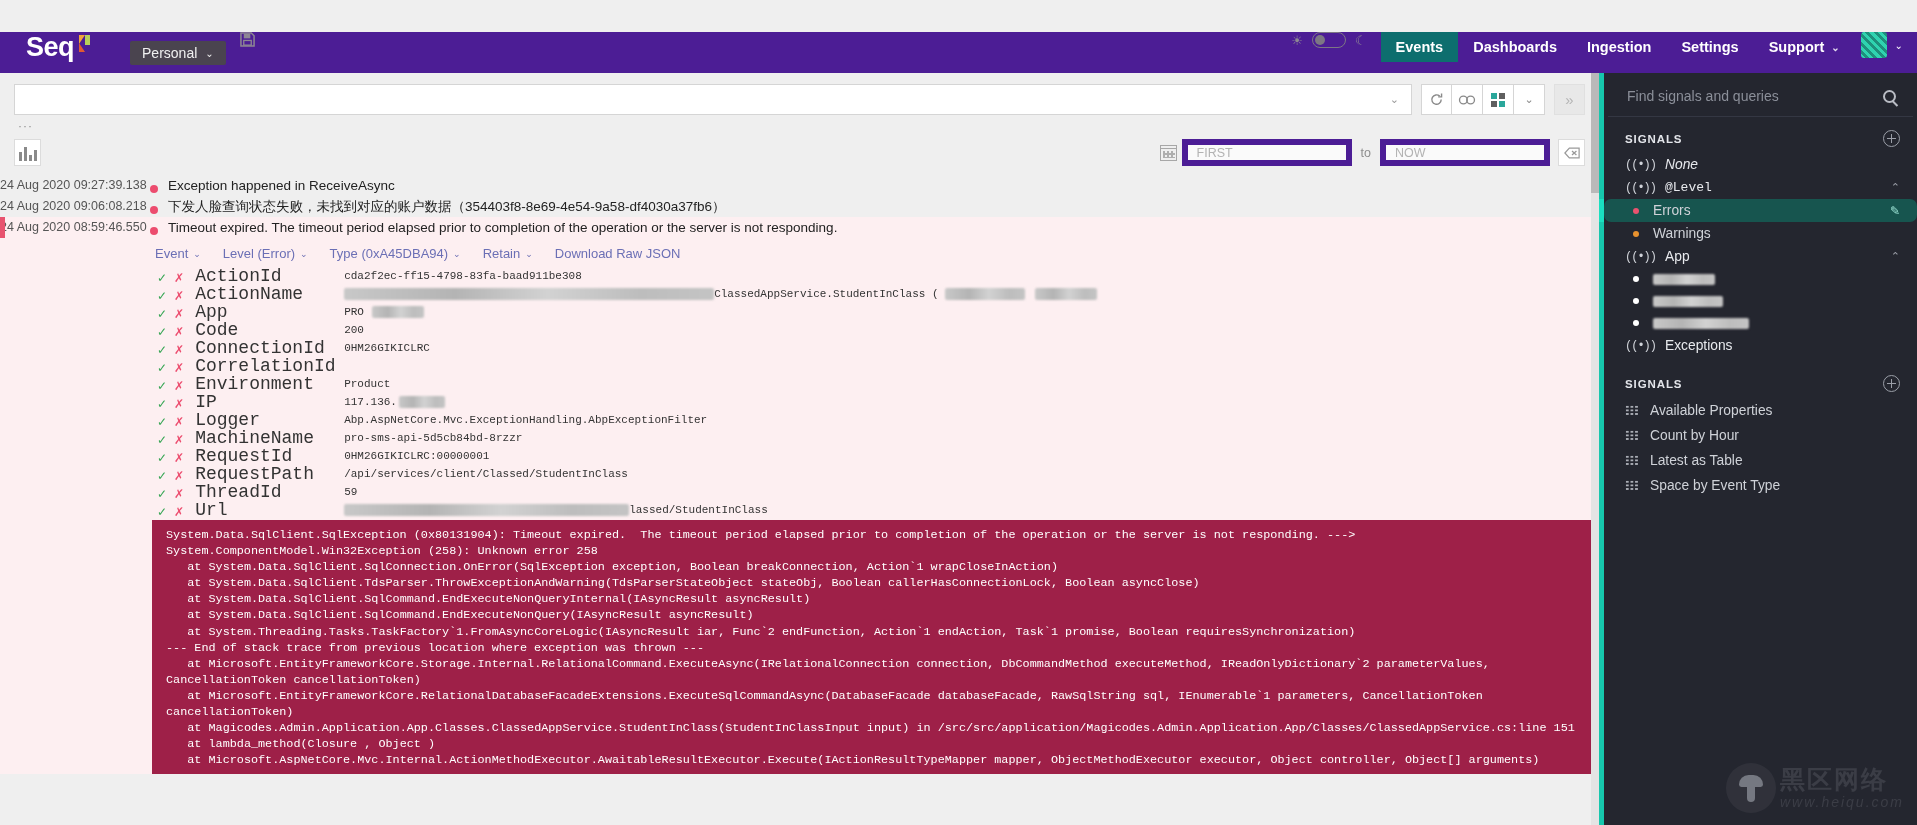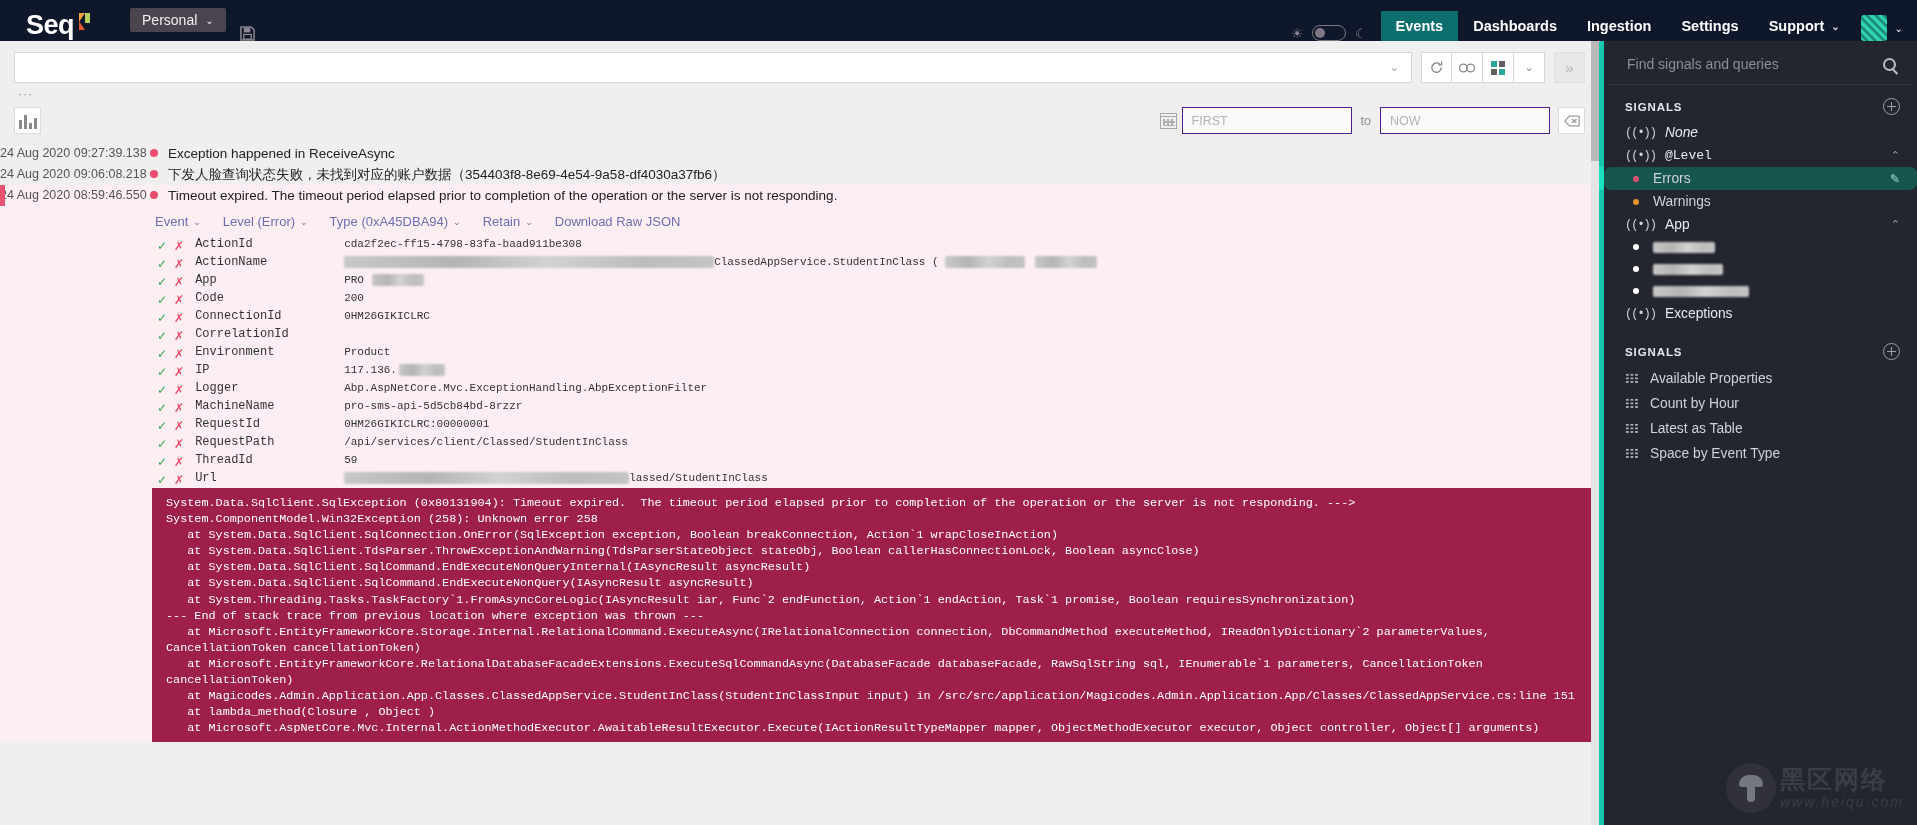--- a/index.html
+++ b/index.html
@@ -8,23 +8,24 @@
     width: 1917px; height: 825px;
     overflow: hidden;
     background: #efefef;
     font-family: "Liberation Sans", sans-serif;
   }
   .app { position: relative; width: 1917px; height: 825px; display: flex; flex-direction: column; }
 
   
   .topnav {
     height: 41px; min-height: 41px;
-    background: #0f172a;
-    display: flex; align-items: flex-end;
+    background: #4c1d95;
+    display: flex; align-items: flex-start;
     color: #ffffff;
+    margin-top: 32px;
   }
   .brand {
     display: flex; align-items: center;
     padding: 0 18px 0 26px;
     font-size: 27px; font-weight: bold;
     letter-spacing: -0.5px;
     color: #ffffff;
   }
   .brand-mark {
     margin-left: 5px; margin-top: -9px;
@@ -154,36 +155,36 @@
     color: #9a9a9a; cursor: pointer;
   }
   .cal-glyph { width: 17px; height: 16px; border: 1.5px solid #a7a7a7; position: relative; }
   .cal-glyph::before { content:''; position: absolute; left:0; right:0; top:2px; height:1.5px; background:#a7a7a7; }
   .cal-glyph i { position:absolute; left:1.5px; top:5.5px; right:1.5px; bottom:1.5px;
     background: repeating-linear-gradient(90deg,#a7a7a7 0 2px, transparent 2px 4px),
                 repeating-linear-gradient(0deg,#a7a7a7 0 2px, transparent 2px 4px);
     background-size: 4px 100%, 100% 4px; opacity:.9;}
   .time-field {
     width: 170px; height: 27px;
-    background: #fafafa; border: 1px solid #4c1d95;
+    background: #fafafa; border: 6px solid #4c1d95;
     display: flex; align-items: center; padding: 0 9px;
     font-size: 12.5px; color: #b3b3b3; cursor: text;
   }
   .to-label { padding: 0 9px; color: #8d8d8d; font-size: 12.5px; }
   .clear-btn {
     width: 27px; height: 27px; margin-left: 8px;
     border: 1px solid #dcdcdc; background: #fff;
     display: flex; align-items: center; justify-content: center;
     color: #9a9a9a; font-size: 13px; cursor: pointer;
   }
 
   
   .events { margin-top: 9px; }
   .event-row {
-    display: flex; align-items: flex-start;
+    display: flex; align-items: center;
     font-size: 13.5px; line-height: 21px;
     padding: 0 0 0 0;
     position: relative;
     cursor: pointer;
   }
   .event-ts {
     width: 150px; min-width: 150px;
     text-align: right; padding-right: 14px;
     color: #555; font-size: 12.5px;
     white-space: nowrap;
@@ -210,21 +211,21 @@
   .detail-links span .caret { font-size: 9px; }
   .detail-links .plain { text-decoration: none; }
 
   table.props { border-collapse: collapse; width: 100%; }
   table.props td { padding: 0; vertical-align: top; }
   .p-actions { width: 52px; min-width: 52px; padding-left: 157px !important; white-space: nowrap; }
   .ok { color: #3aa757; font-size: 12px; margin-right: 7px; cursor: pointer; }
   .no { color: #ec4c6e; font-size: 12px; cursor: pointer; }
   .p-name {
     font-family: "Liberation Mono", monospace;
-    font-size: 12px; color: #333;
+    font-size: 18px; color: #333;
     padding-left: 11px !important;
     width: 160px; min-width: 160px;
     line-height: 16.5px;
   }
   .p-val {
     font-family: "Liberation Mono", monospace;
     font-size: 11px; color: #333;
     line-height: 16.5px;
     white-space: nowrap; position: relative;
   }

